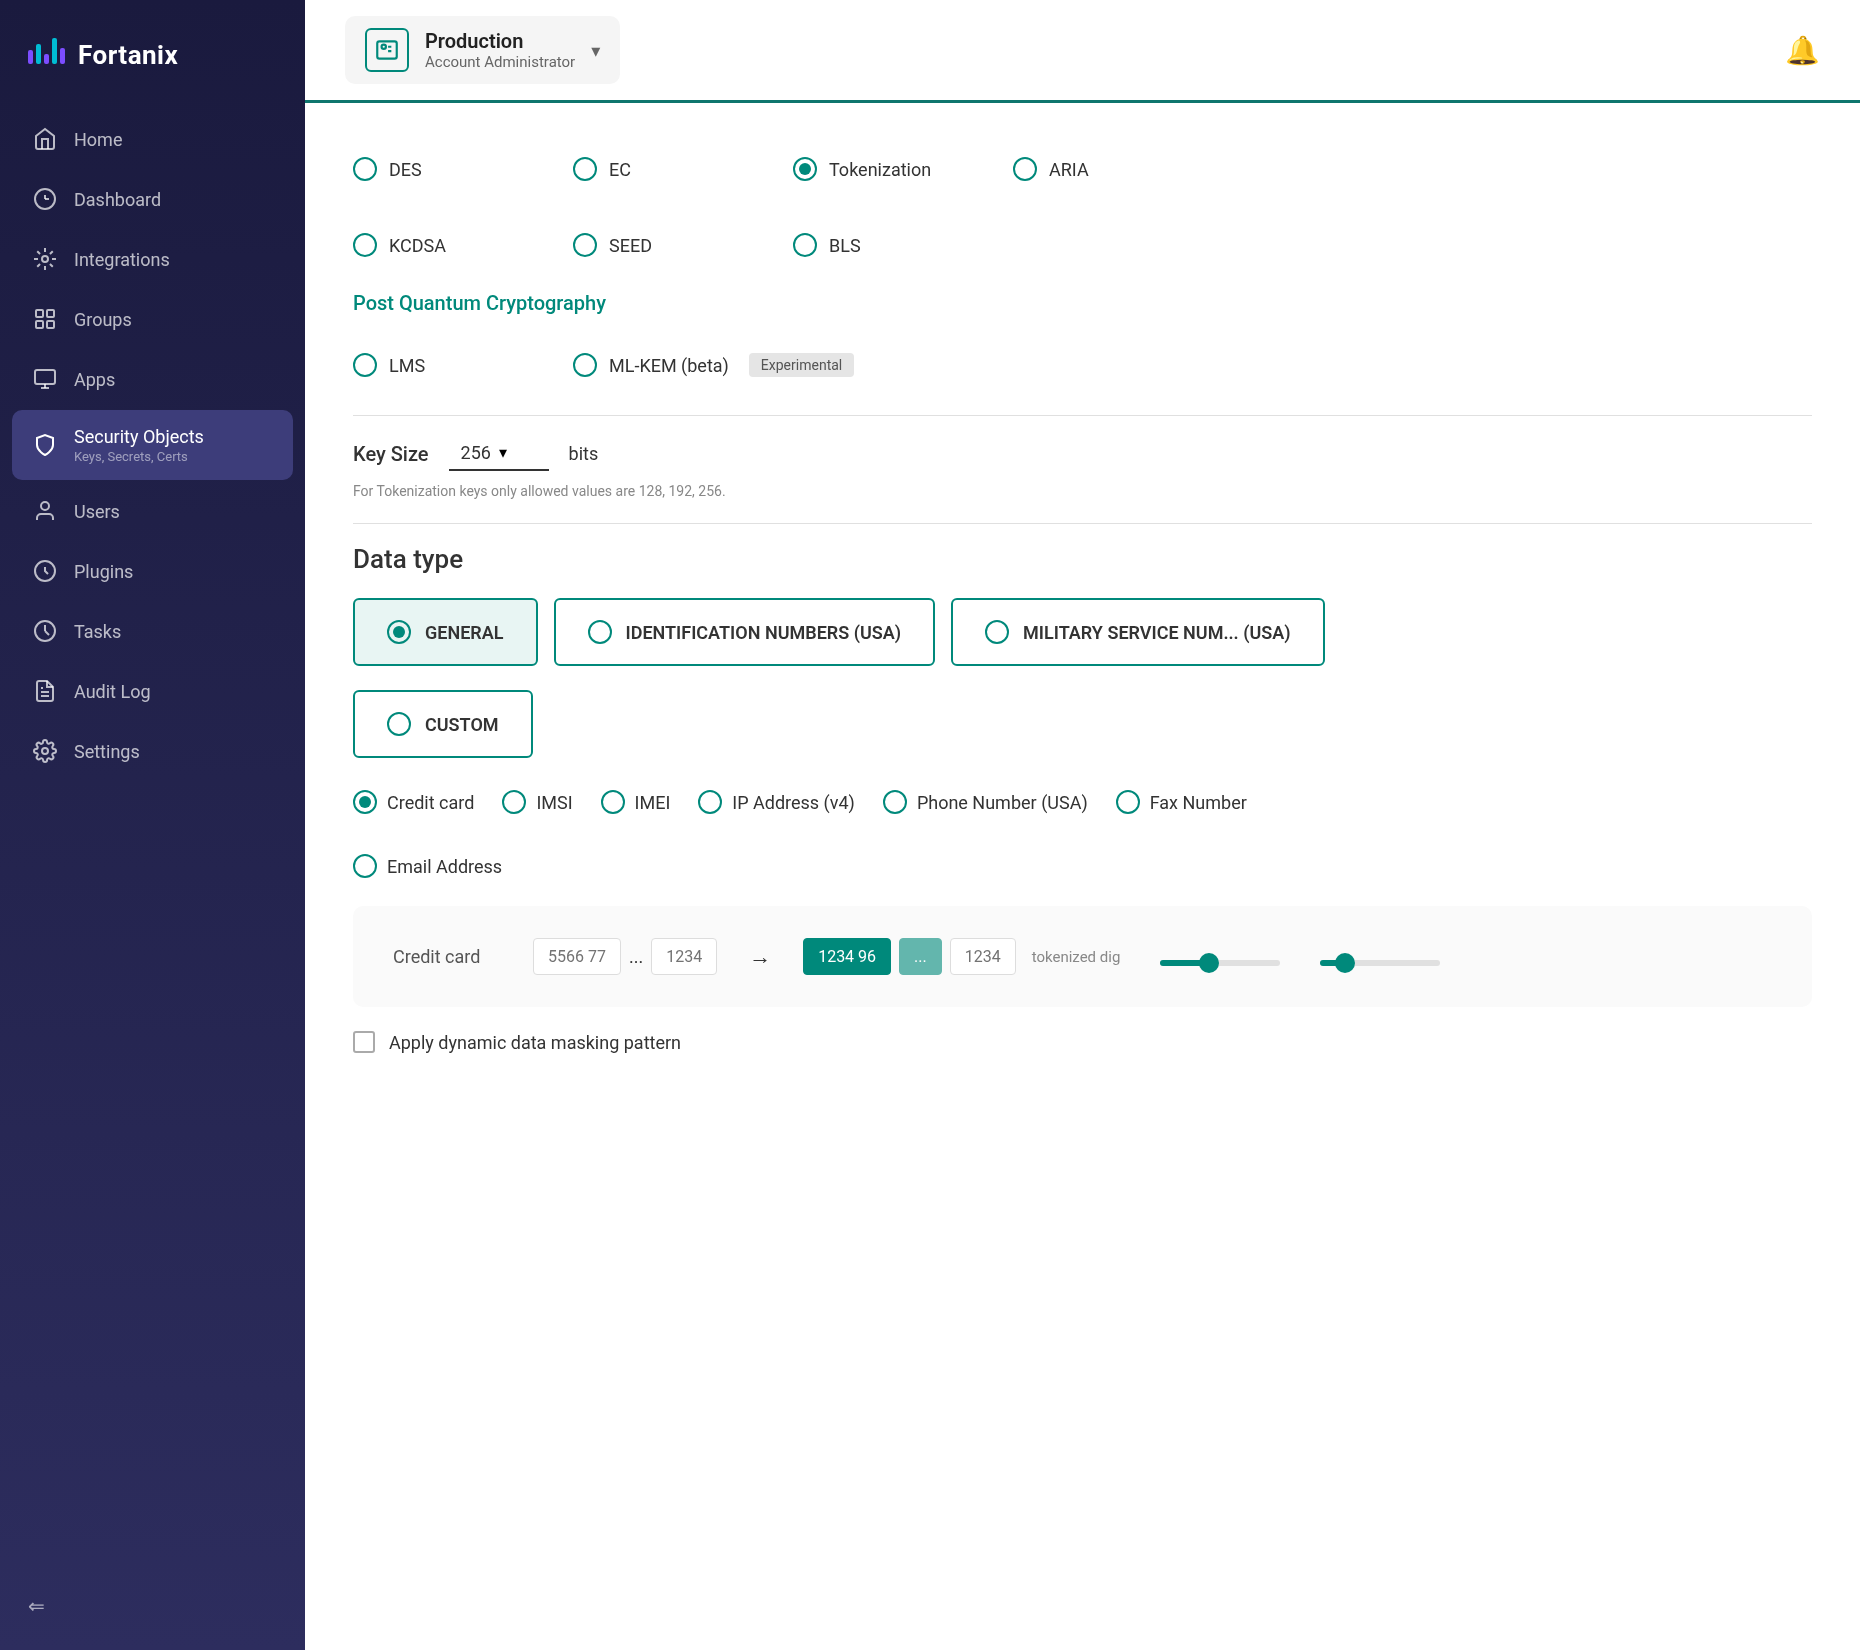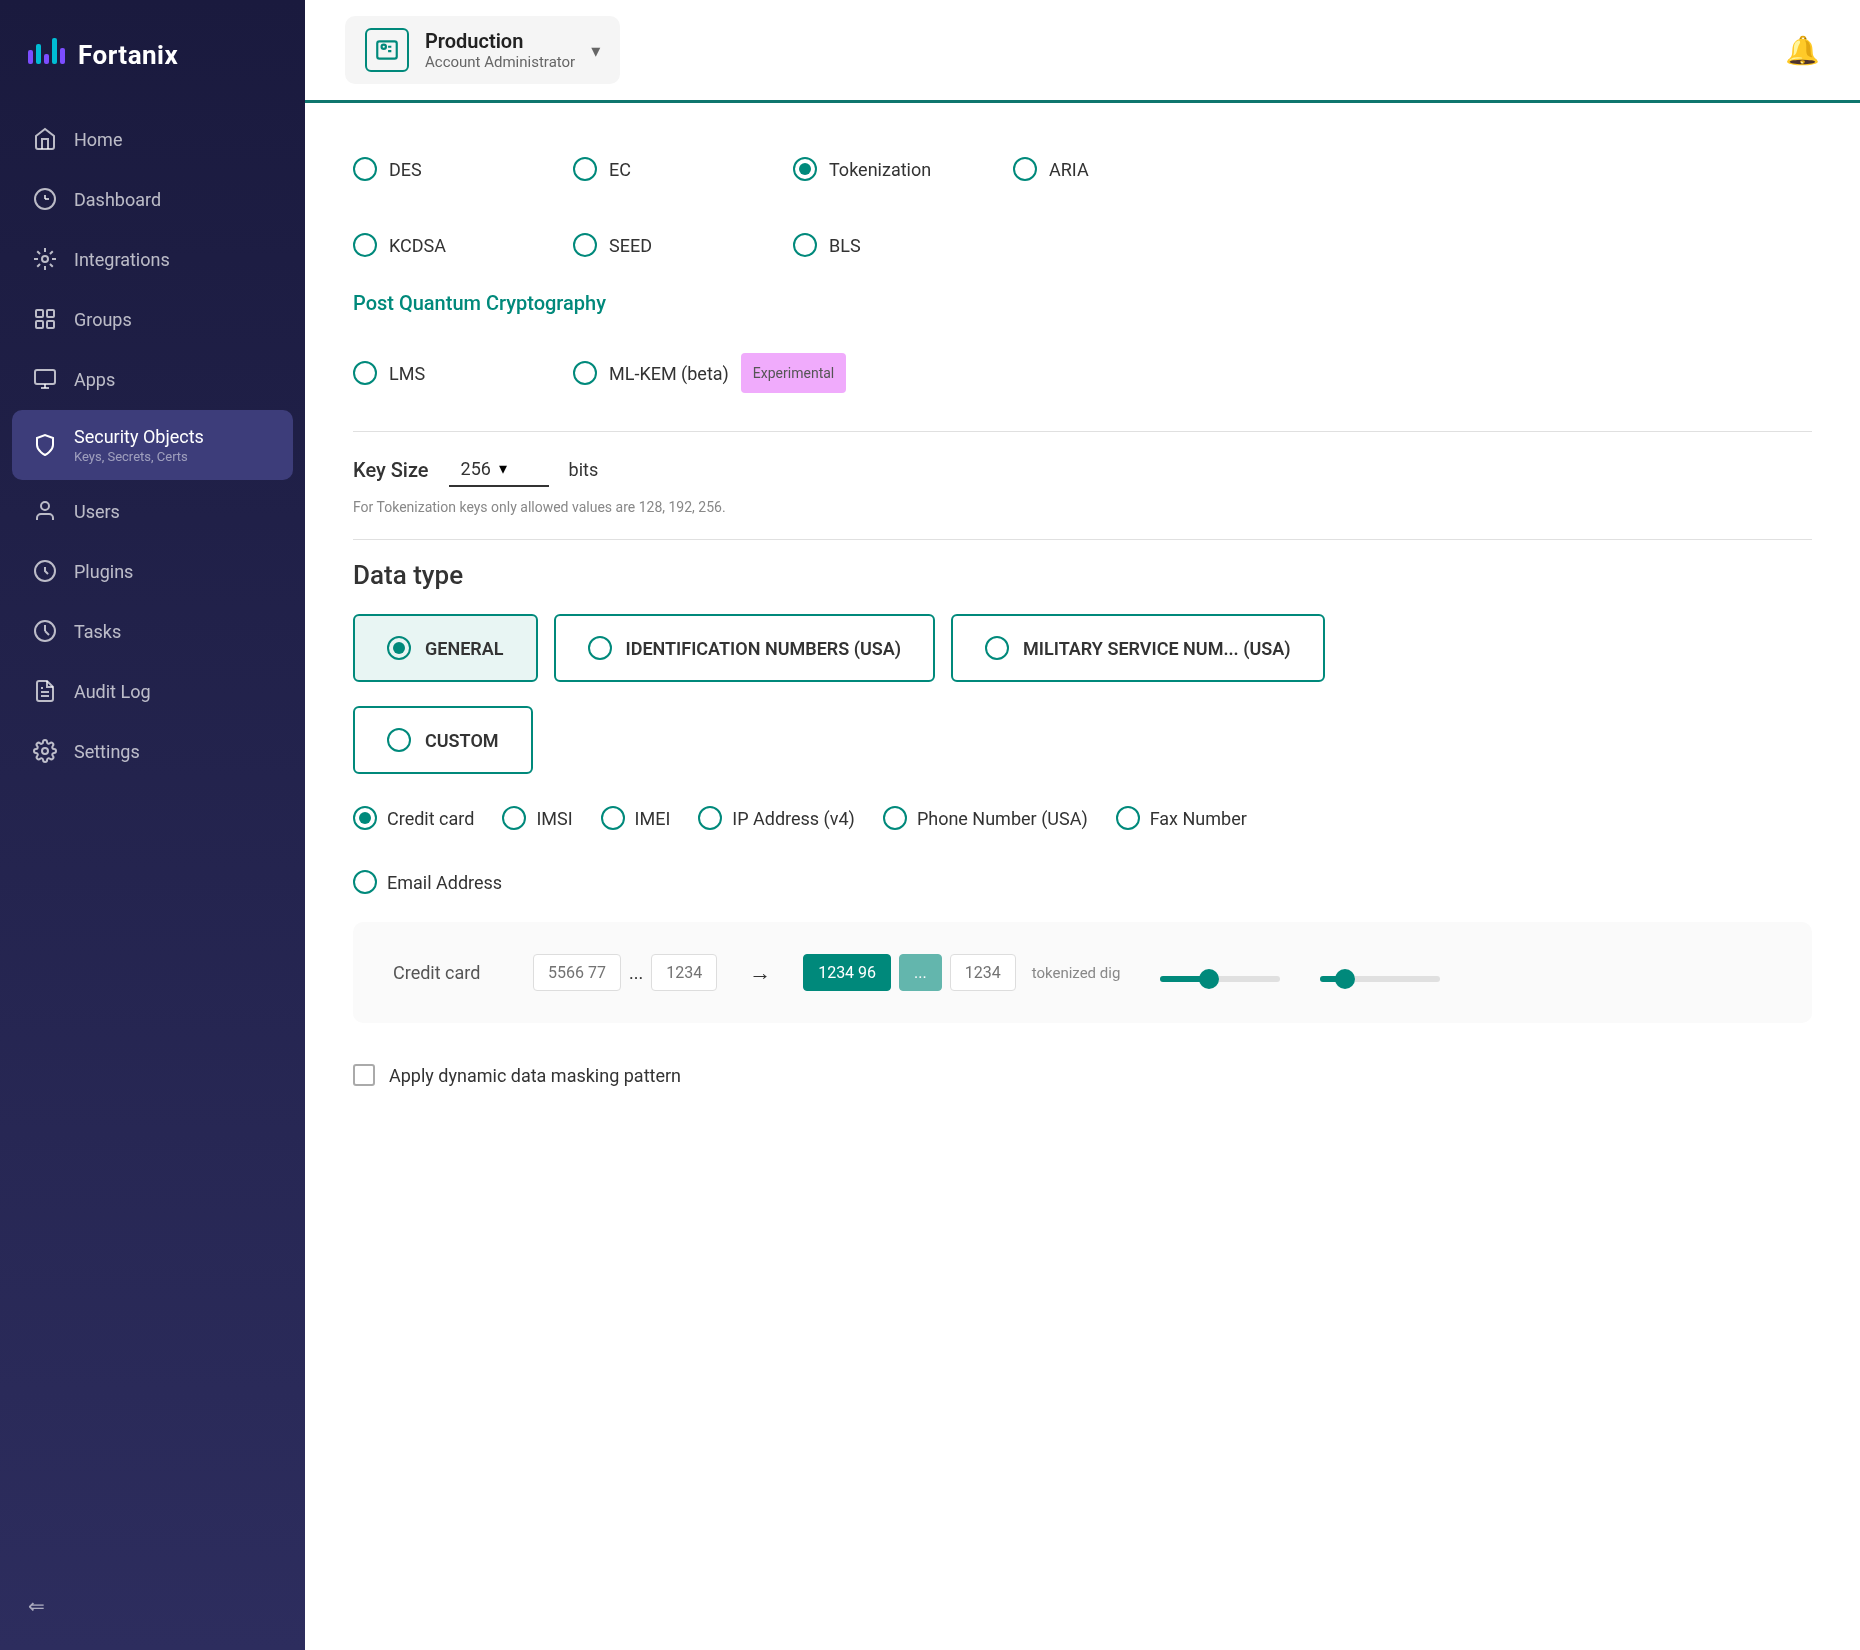--- a/index.html
+++ b/index.html
@@ -333,38 +333,39 @@
       border-radius: 50%;
       background: #00897b;
       cursor: pointer;
     }
 
     
     .masking-row {
       display: flex;
       align-items: center;
       gap: 14px;
-      margin-top: 41px;
+      margin-top: 24px;
     }
     .checkbox {
       width: 22px;
       height: 22px;
       border: 2px solid #aaa;
       border-radius: 3px;
       cursor: pointer;
     }
     .masking-label { font-size: 18px; color: #333; }
 
     
     .experimental-badge {
-      background: #f0abfc;
+      background: #e5e5e5;
       color: #555;
       font-size: 14px;
-      padding: 12px 12px;
+      padding: 4px 12px;
       border-radius: 4px;
+      margin-left: 8px;
     }
   </style>
 </head>
 <body>
 
 <div class="sidebar">
   <div class="sidebar-logo">
     <div class="logo-icon">
       <div class="logo-bars">
         <div class="logo-bar" style="height:14px;background:#7c4dff;"></div>

